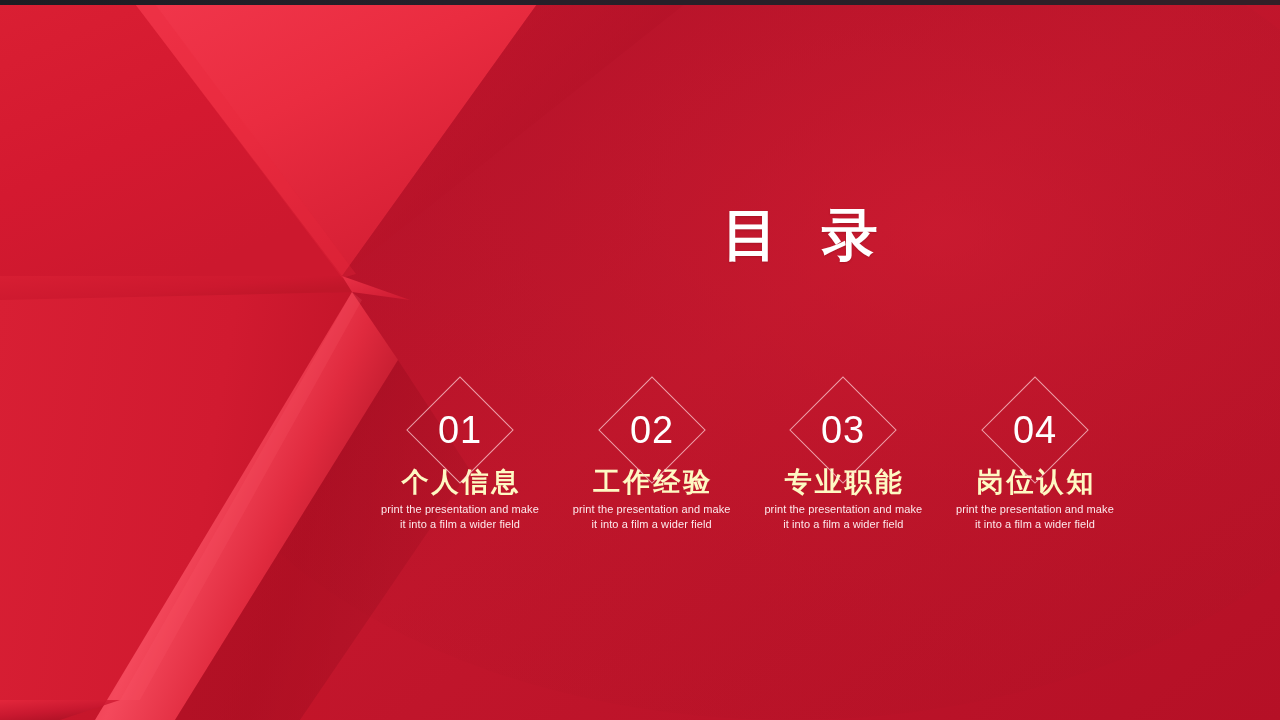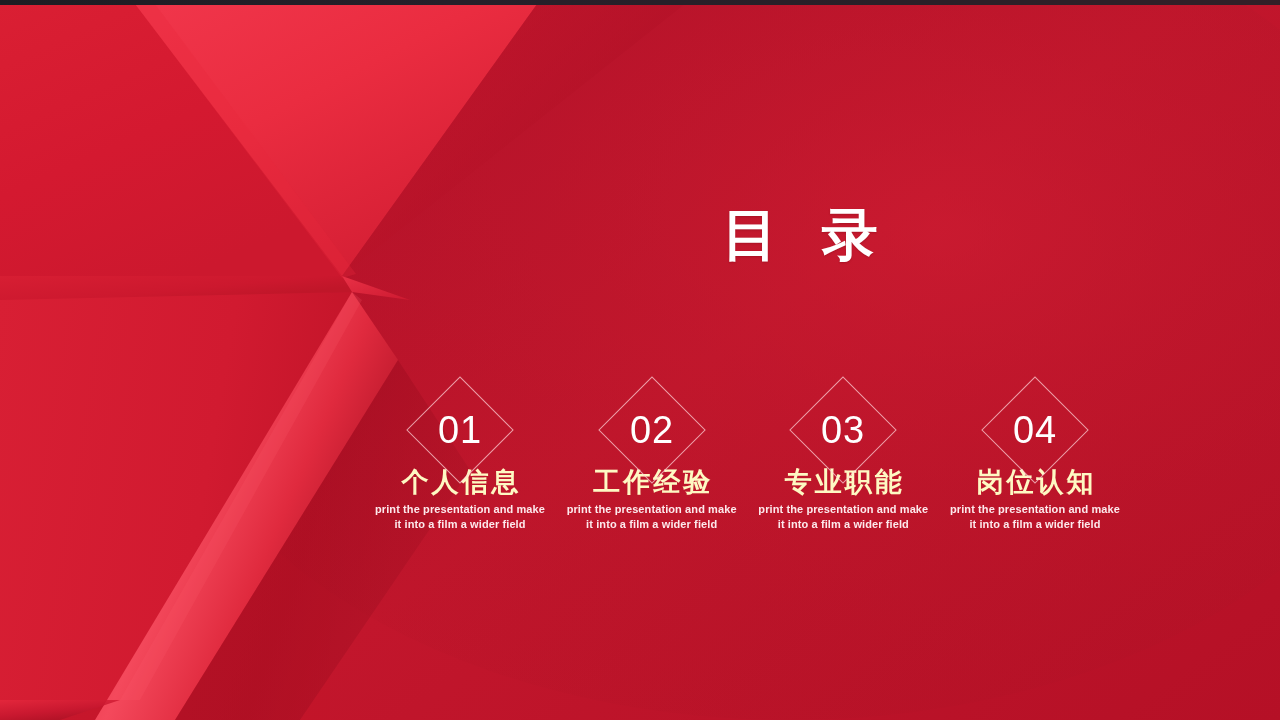--- a/index.html
+++ b/index.html
@@ -111,21 +111,21 @@
     font-weight: bold;
     letter-spacing: 3px;
     text-indent: 3px;
     line-height: 1.1;
     white-space: nowrap;
   }
   .item-desc {
     margin-top: 4px;
     color: #fde9ec;
     font-size: 11px;
-    font-weight: 700;
+    font-weight: 400;
     line-height: 1.35;
     letter-spacing: 0.1px;
     width: 178px;
   }
 </style>
 </head>
 <body>
 
 <div id="slide">
 

